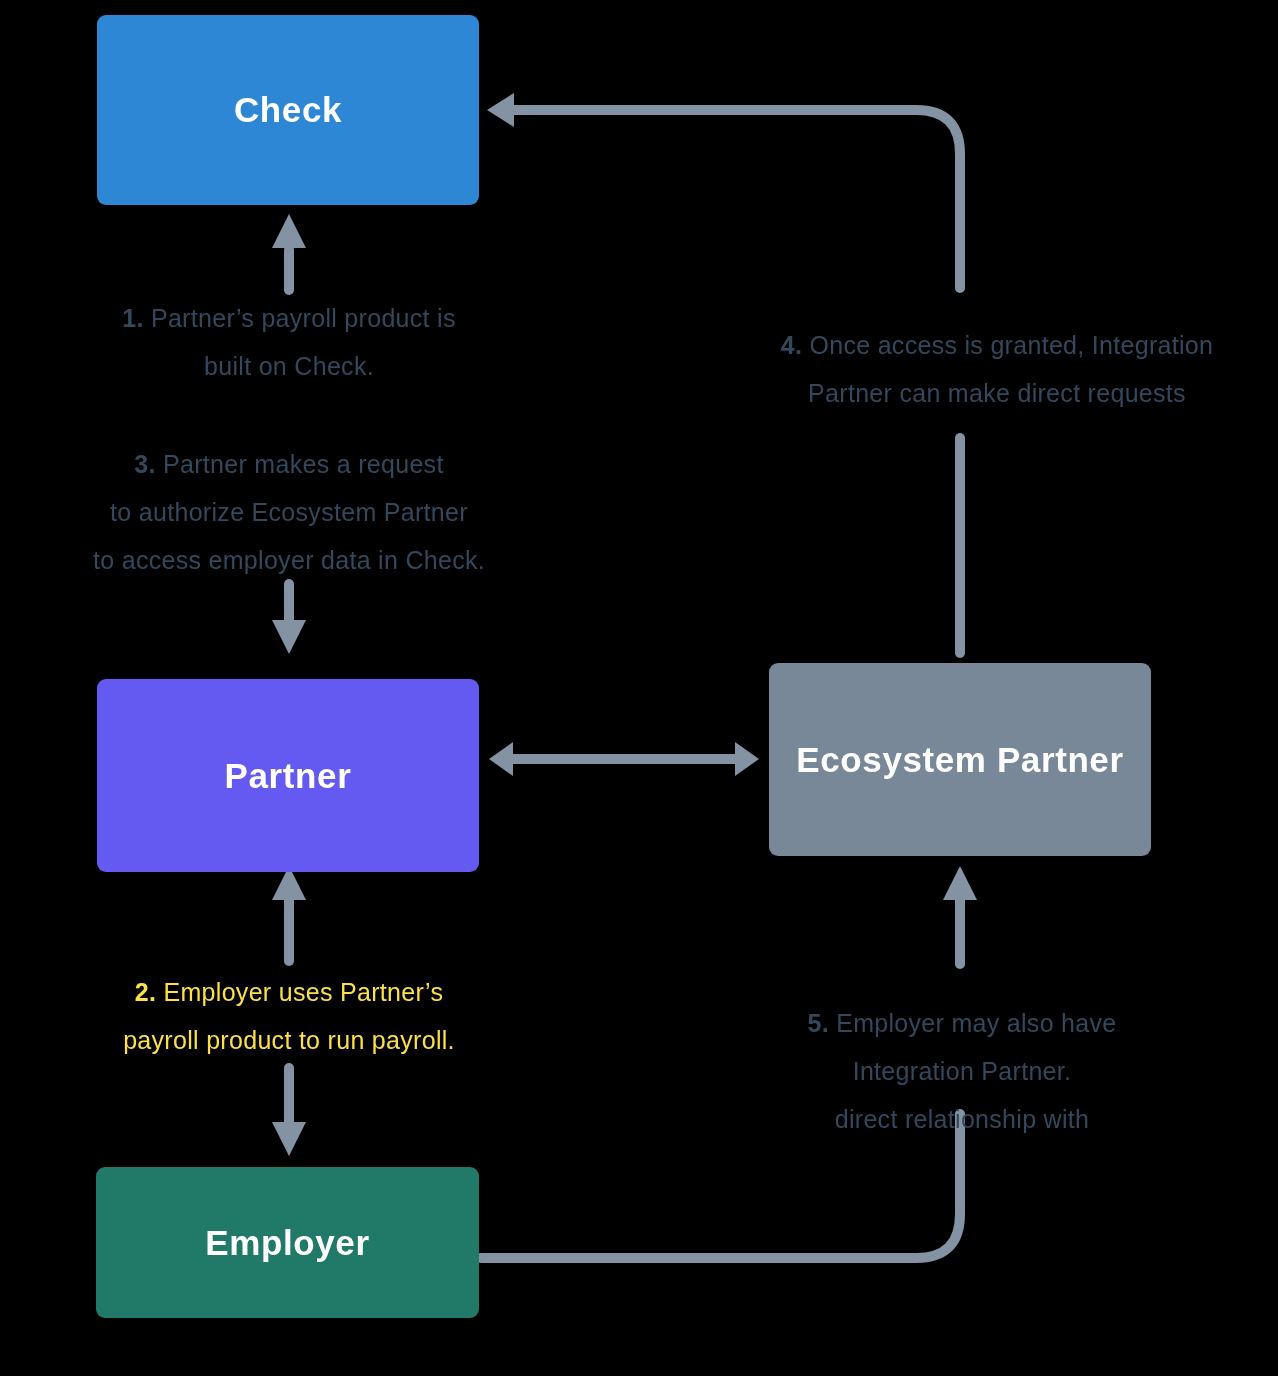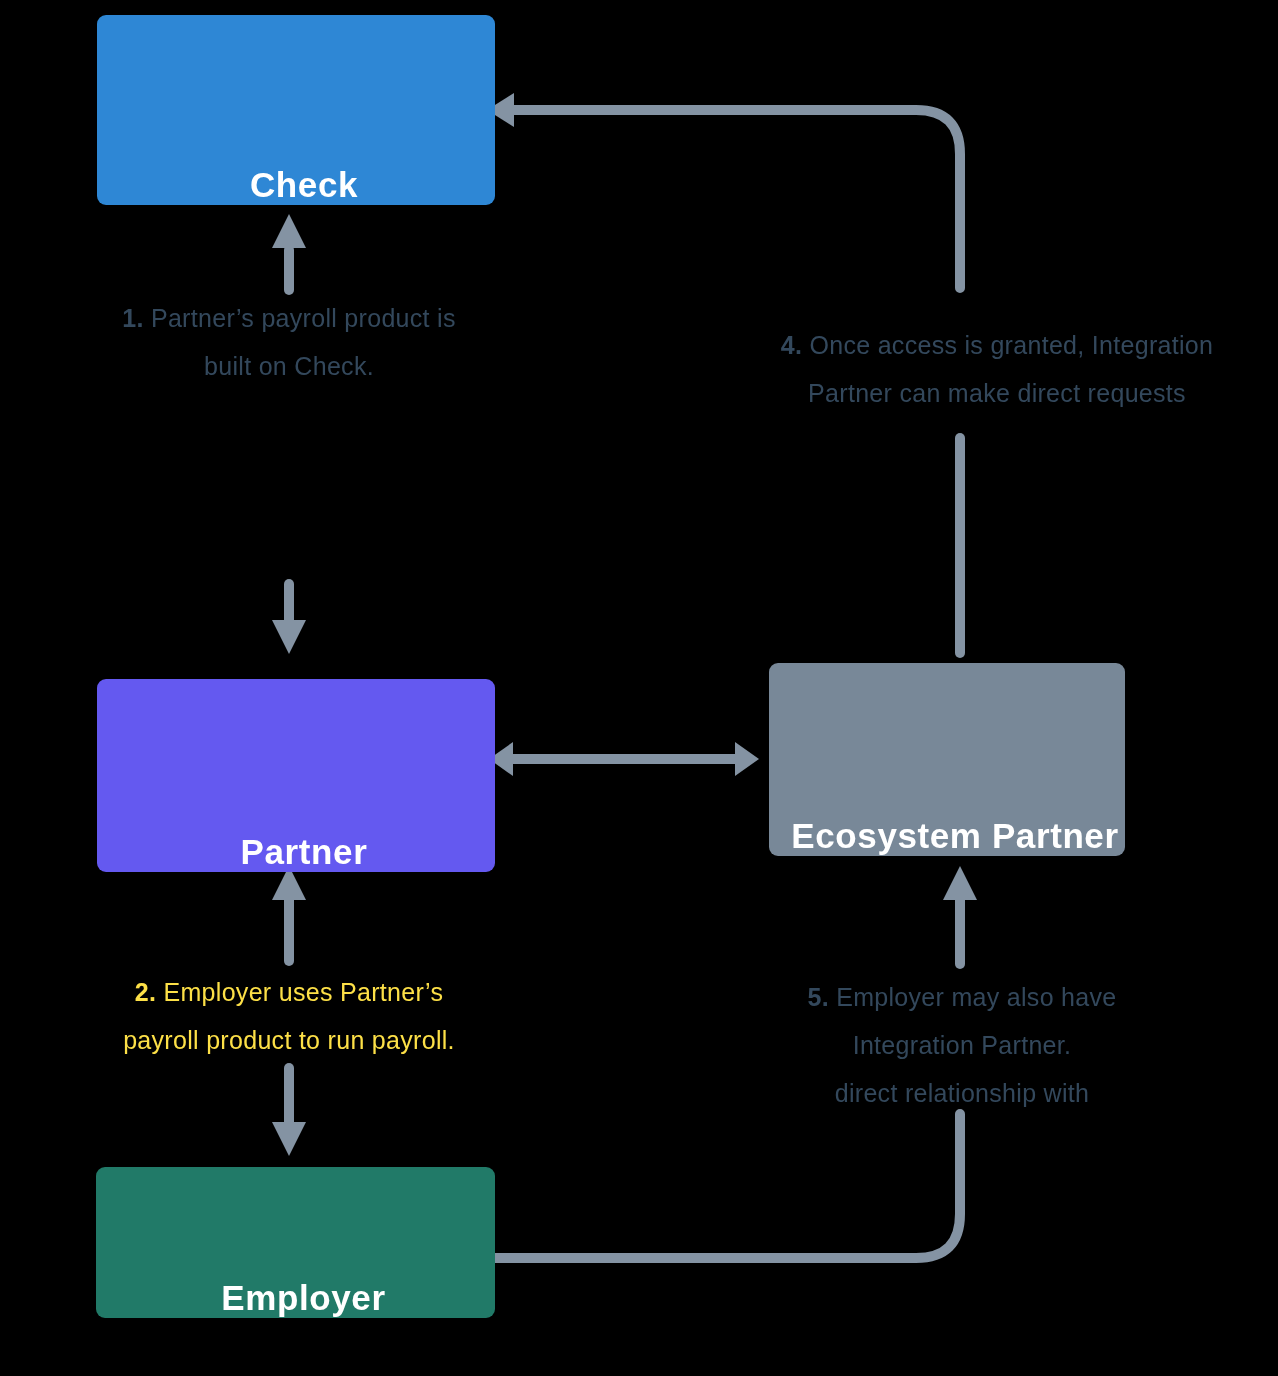--- a/index.html
+++ b/index.html
@@ -19,34 +19,33 @@
     position: absolute;
     left: 0;
     top: 0;
     width: 1278px;
     height: 1376px;
   }
   .node {
     position: absolute;
     border-radius: 9px;
     display: flex;
-    align-items: flex-end;
+    align-items: center;
     justify-content: center;
-    padding-left: 16px;
   }
   .node-label {
     color: #ffffff;
     font-size: 35px;
     font-weight: 600;
     letter-spacing: 0.6px;
     white-space: nowrap;
   }
   .node-check    { left: 97px;  top: 15px;   width: 382px; height: 190px; }
   .node-partner  { left: 97px;  top: 663px;  width: 382px; height: 193px; }
-  .node-eco      { left: 769px; top: 663px;  width: 340px; height: 193px; }
+  .node-eco      { left: 769px; top: 663px;  width: 382px; height: 193px; }
   .node-employer { left: 96px;  top: 1167px; width: 383px; height: 151px; }
 
   .note {
     position: absolute;
     text-align: center;
     font-size: 25px;
     line-height: 48px;
     letter-spacing: 0.3px;
     white-space: nowrap;
   }
@@ -110,30 +109,35 @@
 
   <div class="node node-employer" style="background-color: rgb(33, 122, 104);">
     <span class="node-label">Employer</span>
   </div>
 
   <div class="note note-step1" style="color: rgb(51, 72, 92);">
     <div><b>1.</b> <span>Partner’s payroll product is</span></div>
     <div>built on Check.</div>
   </div>
 
+  <div class="note note-step3" style="color: rgb(51, 72, 92);">
+    <div><b>3.</b> <span>Partner makes a request</span></div>
+    <div>to authorize Ecosystem Partner</div>
+    <div>to access employer data in Check.</div>
+  </div>
 
   <div class="note note-step4" style="color: rgb(51, 72, 92);">
     <div><b>4.</b> <span>Once access is granted, Integration</span></div>
     <div>Partner can make direct requests</div>
   </div>
 
   <div class="note note-step2" style="color: #fde047;">
     <div><b>2.</b> <span>Employer uses Partner’s</span></div>
     <div>payroll product to run payroll.</div>
   </div>
 
-  <div class="note note-step5" style="color: rgb(51, 72, 92);">
+  <div class="note note-step5" style="color: rgb(51, 72, 92); margin-top: 26px;">
     <div><b>5.</b> <span>Employer may also have</span></div>
     <div>Integration Partner.</div>
     <div>direct relationship with</div>
   </div>
 
 </div>
 
 </body></html>

